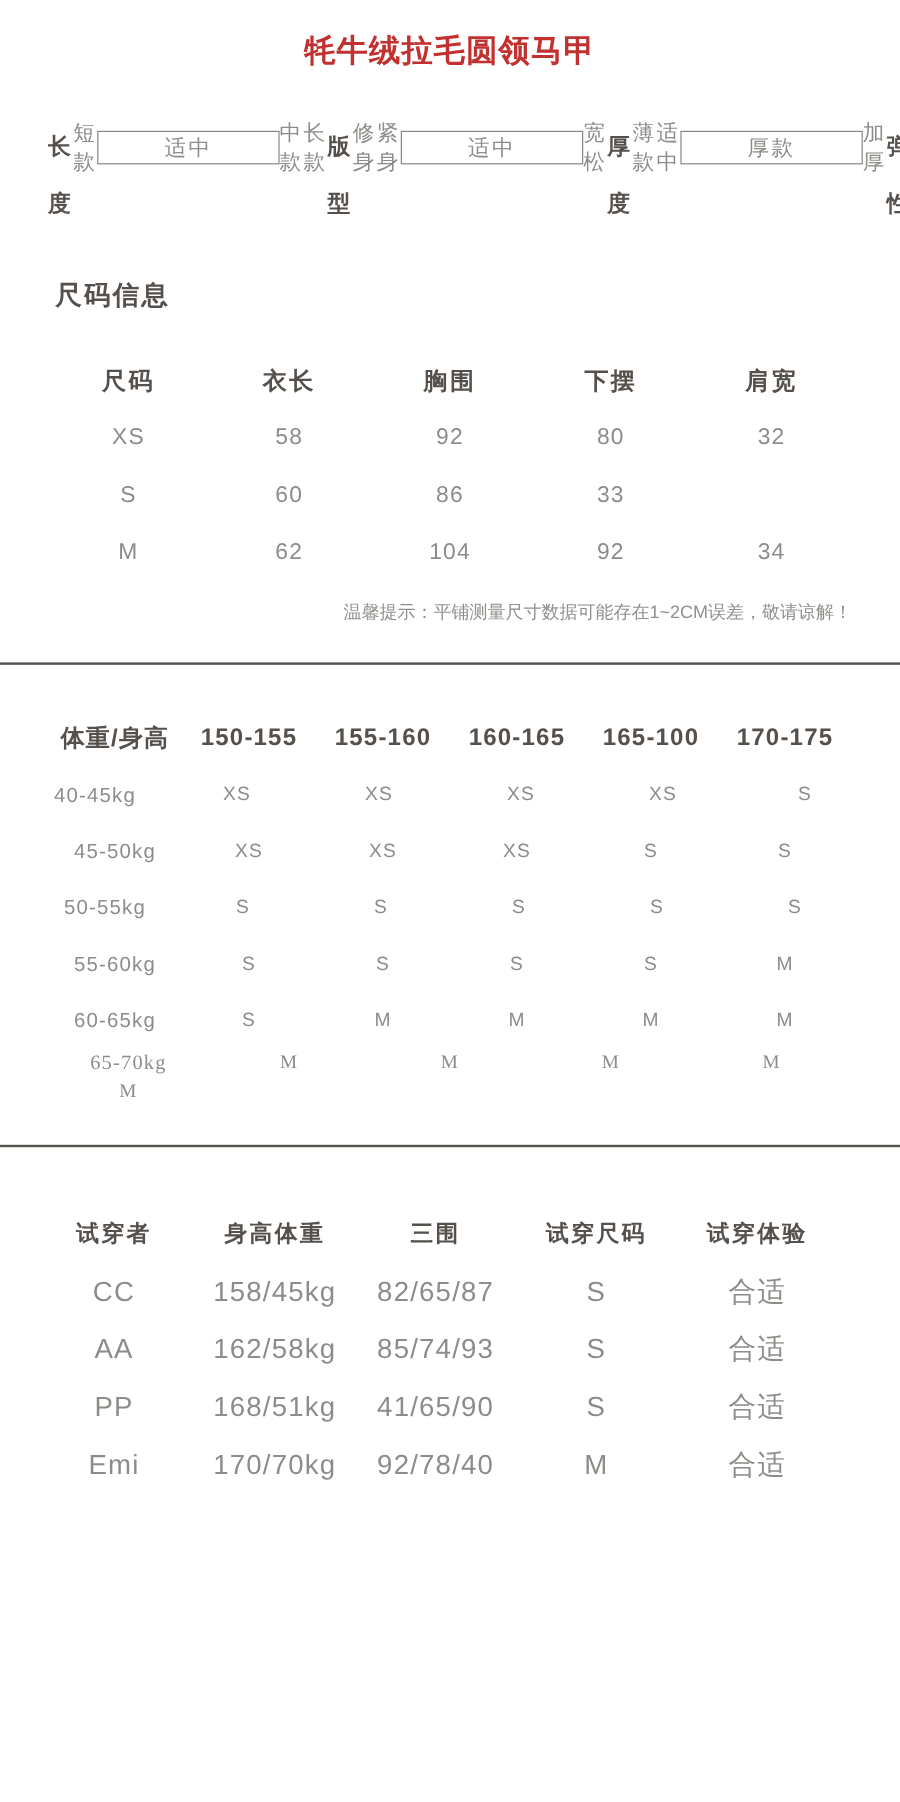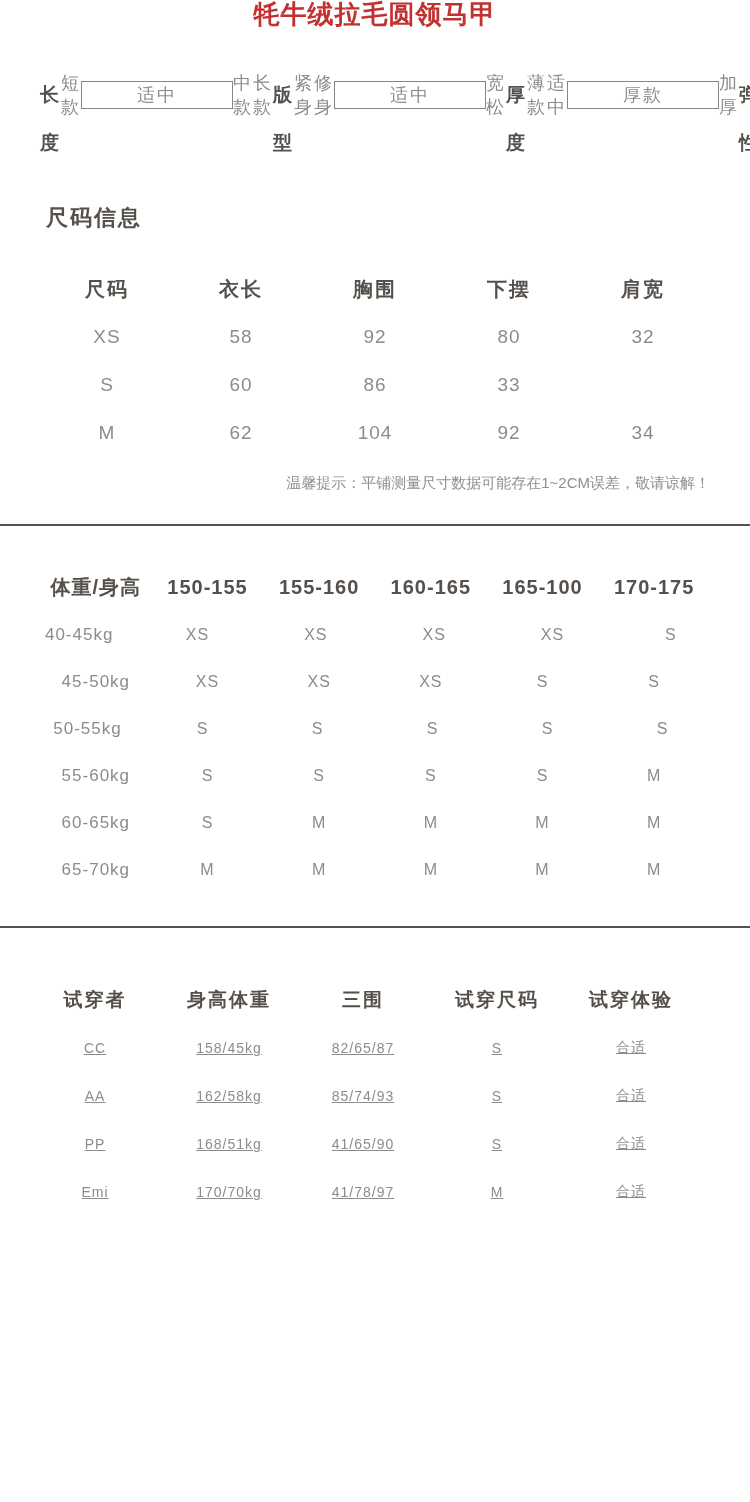--- a/index.html
+++ b/index.html
@@ -4,20 +4,21 @@
 <style>
   * { margin:0; padding:0; box-sizing:border-box; }
   html,body { width:750px; background:#ffffff; }
   body {
     height:1502px;
     overflow:hidden;
     font-family:"Liberation Sans","DejaVu Sans",sans-serif;
     color:#8c8c88;
   }
   .title {
+    margin-top:28px;
     height:28px; line-height:28px;
     text-align:center;
     font-size:26px; font-weight:bold;
     color:#c0312f;
     letter-spacing:1px;
   }
   
   .attributes {
     display:grid;
     grid-template-columns:repeat(4,1fr);
@@ -85,21 +86,21 @@
   .reco-table .t-head > div { font-size:20px; }
   .reco-table .t-body { height:47px; }
   .reco-table .t-body > div { font-size:16px; }
   .reco-table .t-body > div:first-child,
   .reco-table .t-head > div:first-child { font-size:17px; }
   .reco-table .t-head > div:first-child { font-size:20px; }
 
   .fit-table { margin:48px 52px 0 28px; }
   .fit-table .t-row { height:48px; }
   .fit-table .t-head > div { font-size:19px; letter-spacing:2px; }
-  .fit-table .t-body > div { font-size:14px;text-decoration:underline; }
+  .fit-table .t-body > div { font-size:23px; }
 </style>
 </head>
 <body>
 
 <div>
 
   <h1 class="title">牦牛绒拉毛圆领马甲</h1>
 
   <section class="attributes" id="attributes">
       <div class="attr-col">
@@ -113,24 +114,24 @@
         <div class="attr-cell">
           <span class="opt">中款</span>
         </div>
         <div class="attr-cell">
           <span class="opt">长款</span>
         </div>
       </div>
       <div class="attr-col">
         <div class="attr-header">版型</div>
         <div class="attr-cell">
+          <span class="opt">修身</span>
+        </div>
+        <div class="attr-cell">
           <span class="opt">紧身</span>
-        </div>
-        <div class="attr-cell">
-          <span class="opt">修身</span>
         </div>
         <div class="attr-cell">
           <span class="opt boxed">适中</span>
         </div>
         <div class="attr-cell">
           <span class="opt">宽松</span>
         </div>
       </div>
       <div class="attr-col">
         <div class="attr-header">厚度</div>
@@ -242,21 +243,21 @@
         <div>M</div>
       </div>
       <div class="t-row t-body" style="grid-template-columns: repeat(6, 1fr);">
         <div>60-65kg</div>
         <div>S</div>
         <div>M</div>
         <div>M</div>
         <div>M</div>
         <div>M</div>
       </div>
-      <div class="t-row t-body" style="grid-template-columns: repeat(6, 1fr);">
+      <div class="t-row t-body" style="grid-template-columns: repeat(5, 1fr); font-family: Liberation Serif, serif;">
         <div>65-70kg</div>
         <div>M</div>
         <div>M</div>
         <div>M</div>
         <div>M</div>
         <div>M</div>
       </div>
     </section>
 
   <hr class="divider divider-2">
@@ -286,19 +287,19 @@
       <div class="t-row t-body" style="grid-template-columns: repeat(5, 1fr);">
         <div>PP</div>
         <div>168/51kg</div>
         <div>41/65/90</div>
         <div>S</div>
         <div>合适</div>
       </div>
       <div class="t-row t-body" style="grid-template-columns: repeat(5, 1fr);">
         <div>Emi</div>
         <div>170/70kg</div>
-        <div>41/78/97</div>
+        <div>92/78/40</div>
         <div>M</div>
         <div>合适</div>
       </div>
     </section>
 
 </div>
 
 </body></html>

